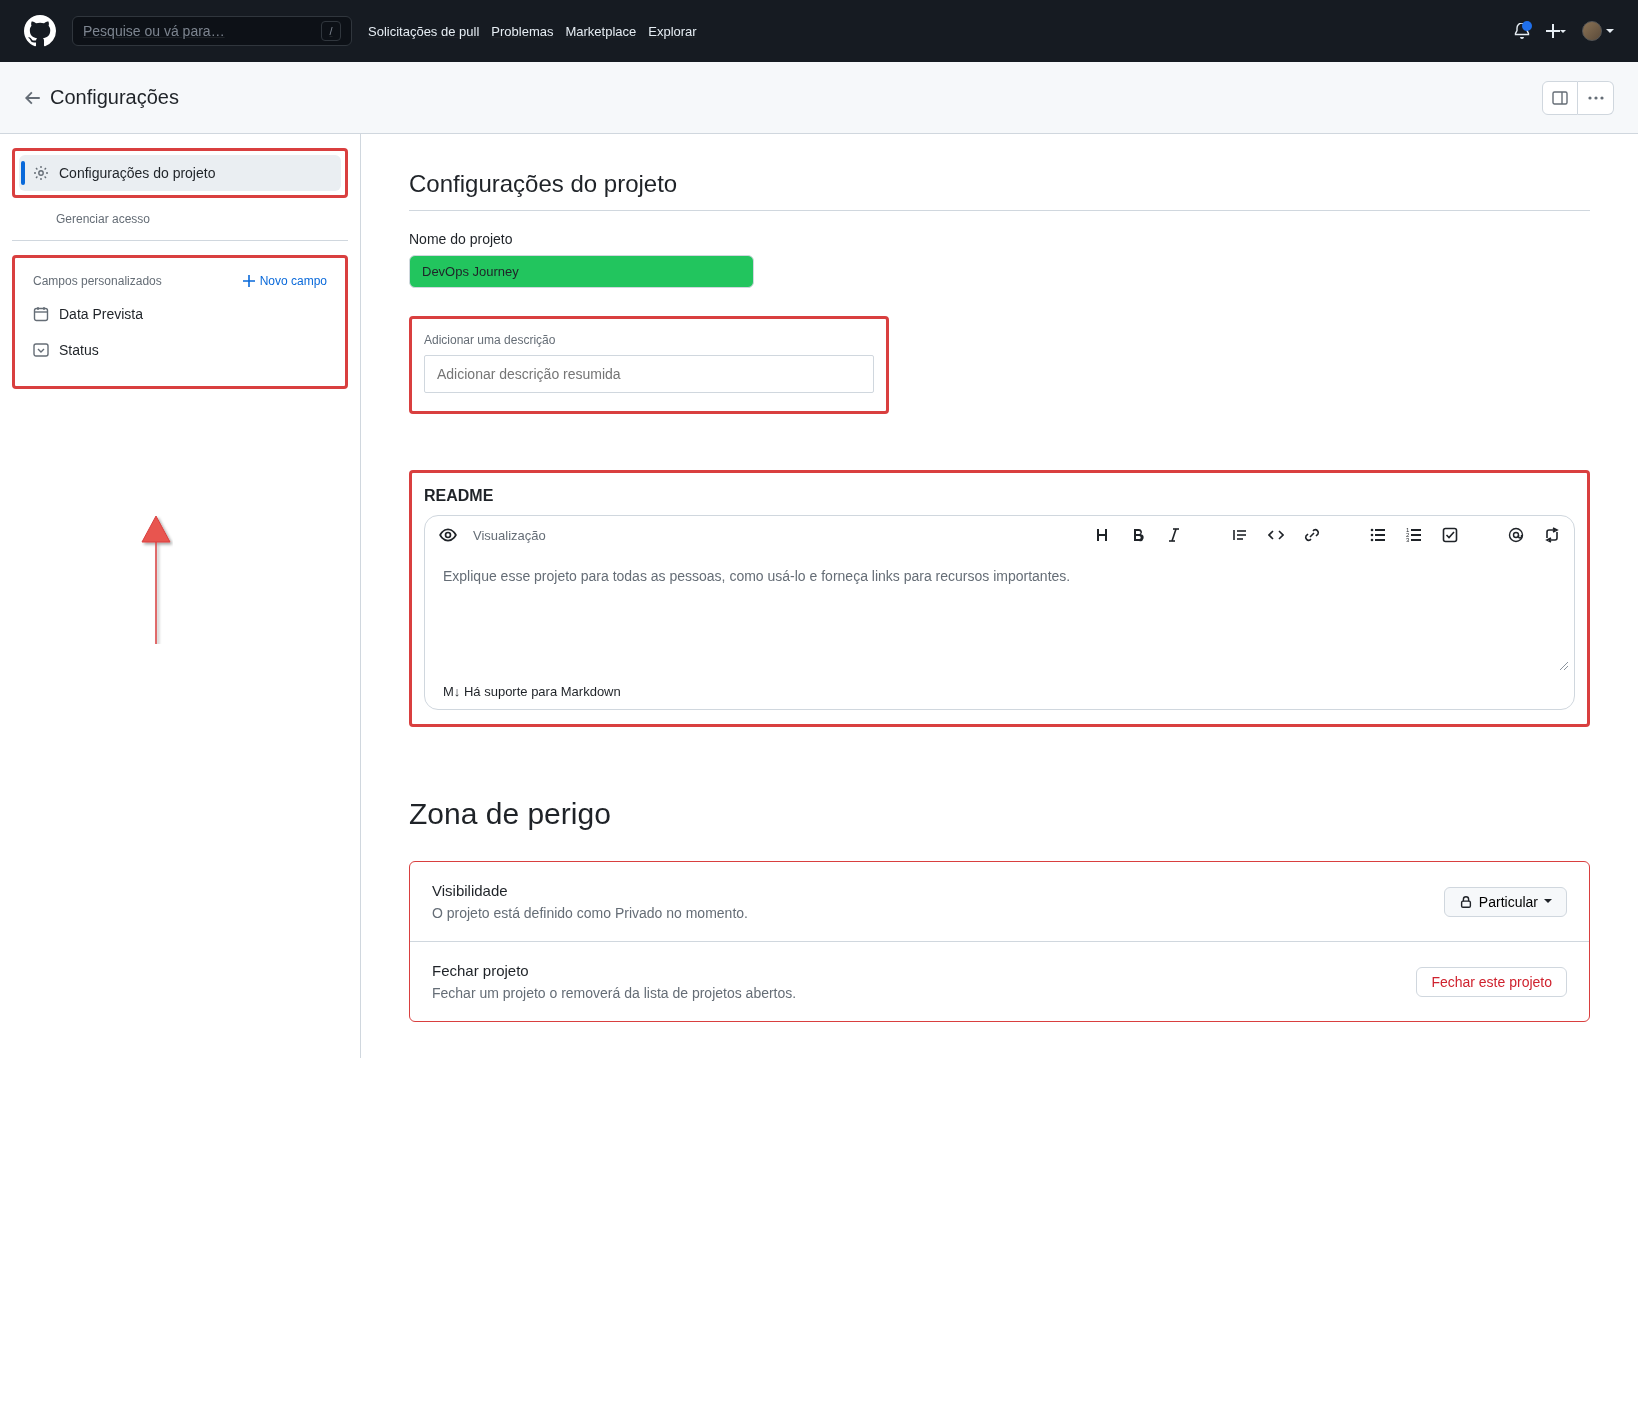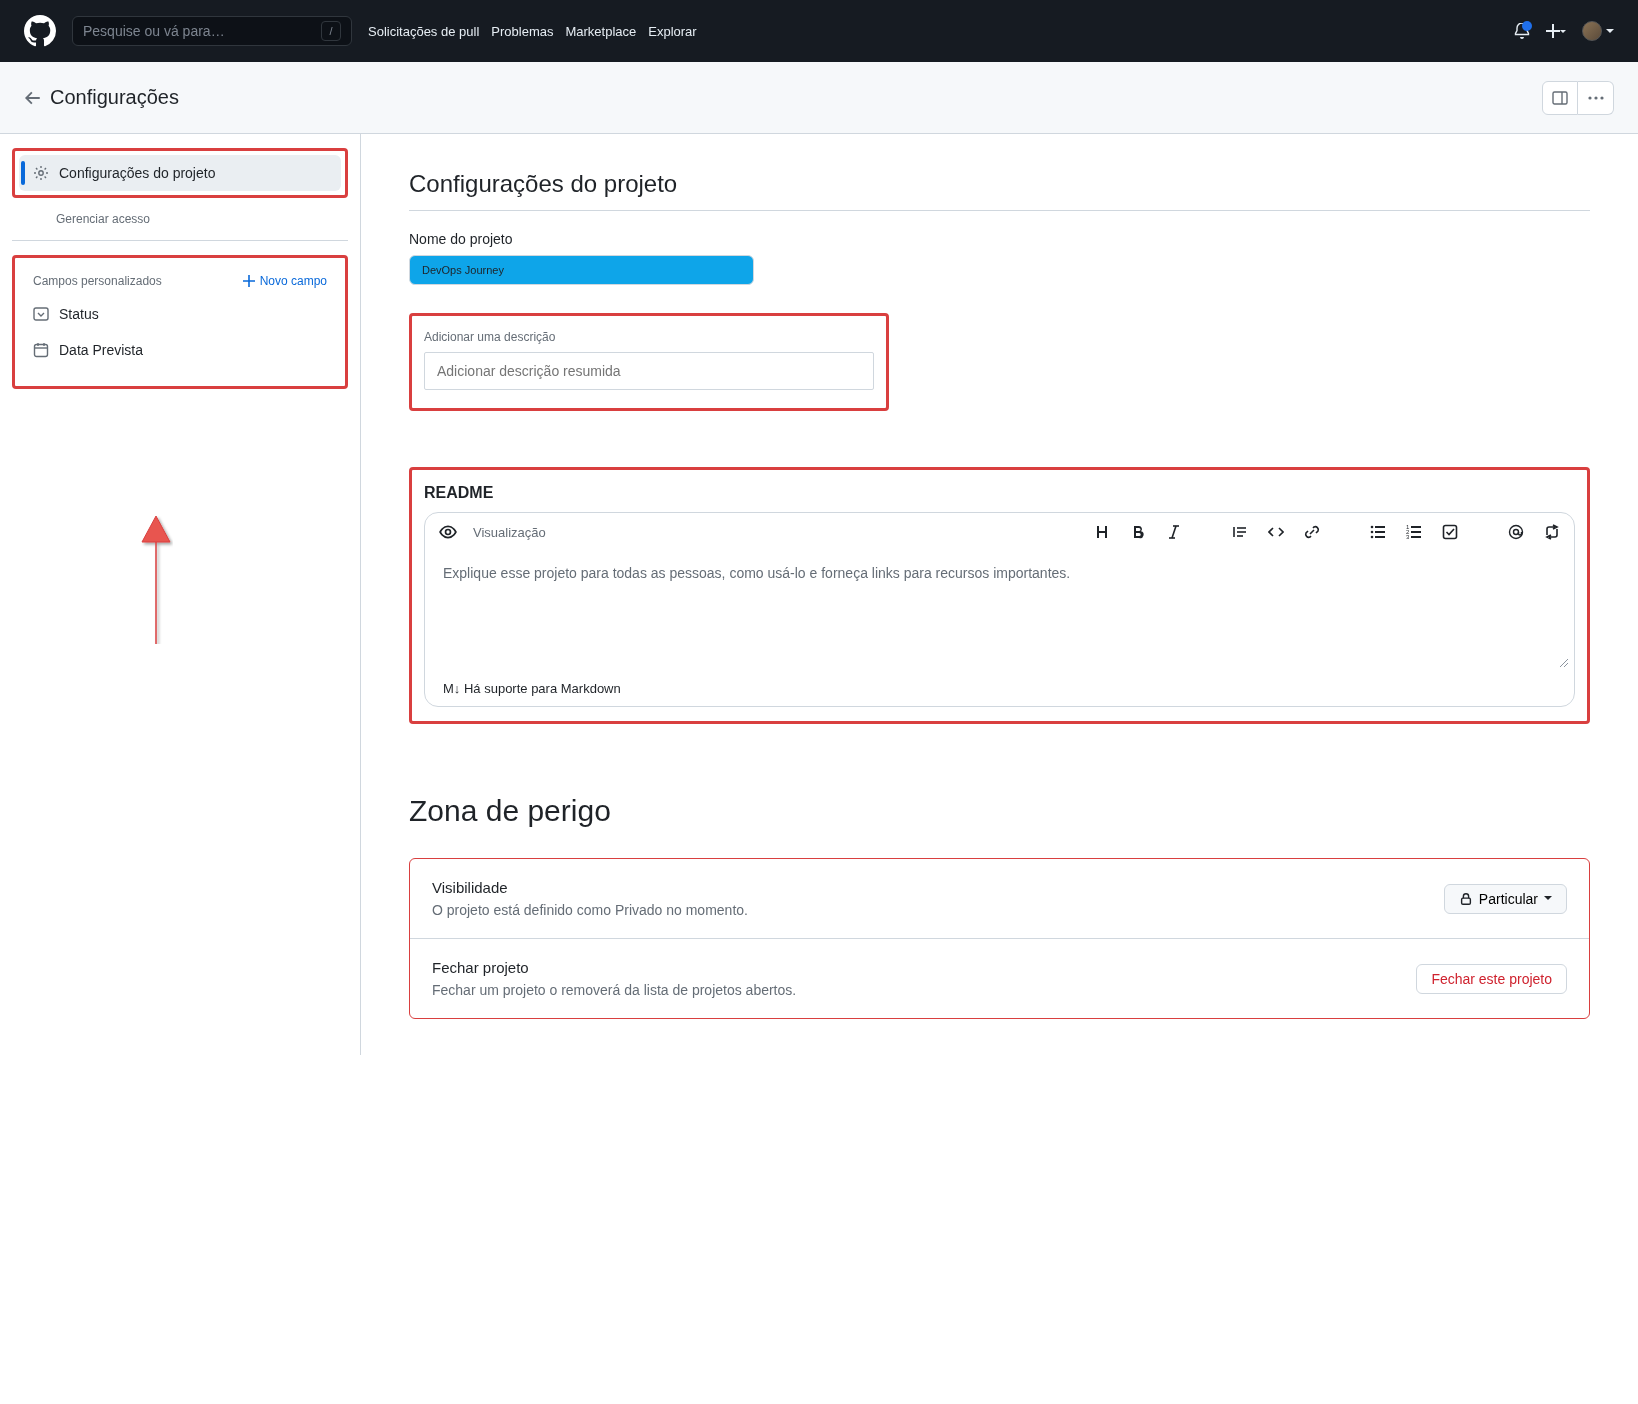--- a/index.html
+++ b/index.html
@@ -1,17 +1,17 @@
 <!DOCTYPE html>
 <html><head>
 <meta charset="utf-8">
 <style>
 * { box-sizing: border-box; margin: 0; padding: 0; }
 body { font-family: -apple-system, BlinkMacSystemFont, "Segoe UI", Helvetica, Arial, sans-serif; background: #fff; color: #1f2328; font-size: 14px; }
-.topnav { background: #161b22; height: 62px; display: flex; align-items: center; padding: 0 24px; gap: 16px; }
+.topnav { background: #161b22; height: 62px; display: flex; align-items: center; padding: 0 24px; gap: 16px; text-decoration: underline; }
 .logo svg { fill: #fff; }
 .search-box { background: #0d1117; border: 1px solid #30363d; border-radius: 6px; height: 30px; width: 280px; display: flex; align-items: center; padding: 0 10px; color: #7d8590; gap: 8px; }
 .search-box .slash { border: 1px solid #30363d; border-radius: 4px; width: 20px; height: 20px; display: flex; align-items: center; justify-content: center; font-size: 11px; margin-left: auto; }
 .nav-links { display: flex; gap: 12px; color: #e6edf3; font-size: 13px; }
 .nav-links span { cursor: pointer; }
 .nav-right { margin-left: auto; display: flex; align-items: center; gap: 16px; color: #e6edf3; }
 .nav-icon { position: relative; cursor: pointer; }
 .notif-dot { position: absolute; top: -2px; right: -2px; width: 10px; height: 10px; background: #1f6feb; border-radius: 50%; }
 .avatar { width: 20px; height: 20px; border-radius: 50%; background: linear-gradient(135deg,#8b7355,#5a4a3a); border: 1px solid #555; }
 .subheader { background: #f6f8fa; border-bottom: 1px solid #d0d7de; height: 72px; display: flex; align-items: center; padding: 0 24px; gap: 8px; }
@@ -28,21 +28,21 @@
 .side-item.active::before { content: ''; position: absolute; left: 2px; top: 6px; bottom: 6px; width: 4px; background: #0969da; border-radius: 2px; }
 .side-sub { padding: 8px 14px 14px 44px; font-size: 12px; color: #656d76; border-bottom: 1px solid #d0d7de; margin-bottom: 14px; }
 .side-header { display: flex; justify-content: space-between; align-items: center; padding: 8px 14px; font-size: 12px; color: #656d76; }
 .new-field { color: #0969da; display: flex; align-items: center; gap: 4px; cursor: pointer; }
 .highlight-red { border: 3px solid #d93f3f; border-radius: 4px; }
 .hl-1 { margin: -6px 0 6px 0; padding: 4px; }
 .hl-2 { padding: 8px 4px 18px 4px; }
 .content { flex: 1; border-left: 1px solid #d0d7de; padding: 36px 48px; min-height: 900px; }
 .content h2 { font-size: 24px; font-weight: 400; padding-bottom: 12px; border-bottom: 1px solid #d0d7de; margin-bottom: 20px; }
 .lbl { font-size: 14px; color: #1f2328; margin-bottom: 8px; }
-.text-input { border: 1px solid #d0d7de; border-radius: 6px; padding: 8px 12px; width: 345px; font-size: 11px; color: #1f2328; background: #0ea5e9; }
+.text-input { border: 1px solid #d0d7de; border-radius: 6px; padding: 8px 12px; width: 345px; font-size: 13px; color: #1f2328; background: #22c55e; }
 .desc-box { border: 3px solid #d93f3f; border-radius: 4px; padding: 14px 12px 18px 12px; width: 480px; margin-top: 28px; }
 .desc-box .lbl { font-size: 12px; color: #656d76; }
 .desc-input { border: 1px solid #d0d7de; border-radius: 2px; padding: 10px 12px; width: 100%; font-size: 14px; color: #656d76; background: #fff; }
 .readme-box { border: 3px solid #d93f3f; border-radius: 4px; padding: 14px 12px 14px 12px; margin-top: 56px; }
 .readme-box h3 { font-size: 16px; font-weight: 600; margin-bottom: 10px; }
 .editor { border: 1px solid #d0d7de; border-radius: 14px; }
 .editor-toolbar { display: flex; align-items: center; padding: 10px 14px; gap: 16px; color: #656d76; }
 .editor-toolbar .preview-lbl { font-size: 13px; }
 .tb-spacer { flex: 1; }
 .tb-icons { display: flex; gap: 20px; align-items: center; }
@@ -146,33 +146,33 @@
         <span>Campos personalizados</span>
         <span class="new-field">
           <svg width="14" height="14" viewBox="0 0 14 14" fill="none" stroke="#0969da" stroke-width="1.6">
               <path d="M7 1v12M1 7h12"></path>
             </svg>
           <span>Novo campo</span>
         </span>
       </div>
       <div class="side-item">
         <svg width="16" height="16" viewBox="0 0 16 16" fill="none" stroke="#656d76" stroke-width="1.4">
-            <rect x="1" y="2" width="14" height="12" rx="2"></rect>
-            <path d="M5 7l3 3 3-3"></path>
-          </svg>
-        <span>Status</span>
-      </div>
-      <div class="side-item">
-        <svg width="16" height="16" viewBox="0 0 16 16" fill="none" stroke="#656d76" stroke-width="1.4">
             <rect x="1.5" y="2.5" width="13" height="12" rx="2"></rect>
             <line x1="1.5" y1="6" x2="14.5" y2="6"></line>
             <line x1="5" y1="1" x2="5" y2="4"></line>
             <line x1="11" y1="1" x2="11" y2="4"></line>
           </svg>
         <span>Data Prevista</span>
+      </div>
+      <div class="side-item">
+        <svg width="16" height="16" viewBox="0 0 16 16" fill="none" stroke="#656d76" stroke-width="1.4">
+            <rect x="1" y="2" width="14" height="12" rx="2"></rect>
+            <path d="M5 7l3 3 3-3"></path>
+          </svg>
+        <span>Status</span>
       </div>
     </div>
     <svg class="arrow-annot" width="40" height="130" viewBox="0 0 40 130">
       <defs>
           <filter id="sh">
             <feDropShadow dx="2" dy="2" stdDeviation="1.5" flood-opacity="0.35"></feDropShadow>
           </filter>
         </defs>
       <g filter="url(#sh)">
           <path d="M20 130 L20 28 L6 28 L20 2 L34 28 L20 28 Z" fill="#e8544f" stroke="#d93f3f" stroke-width="1"></path>

